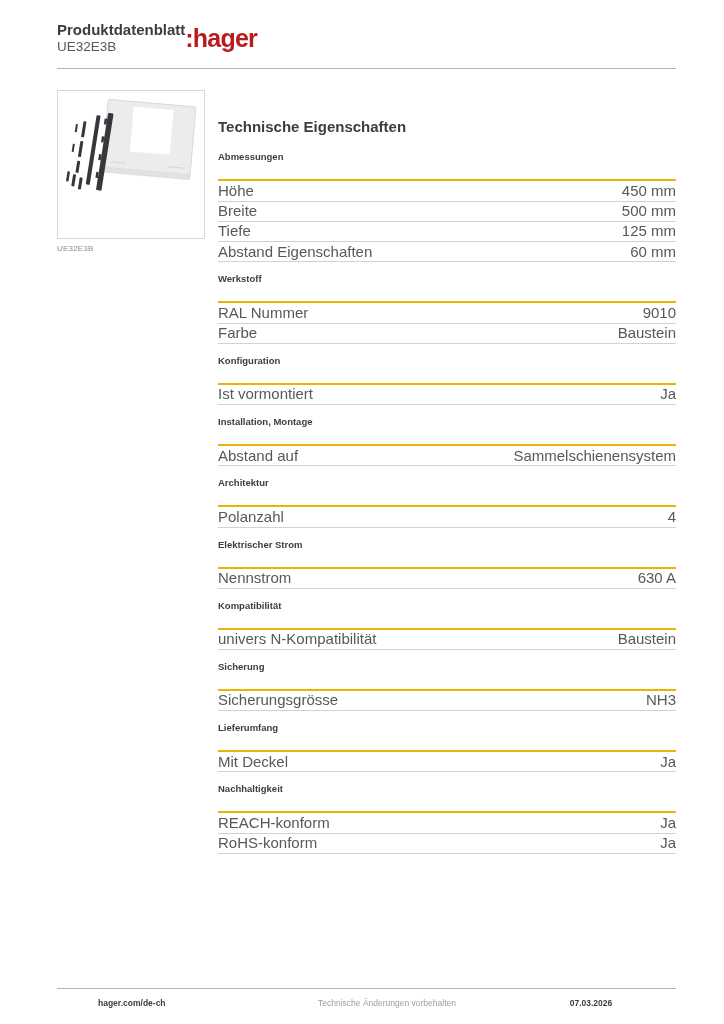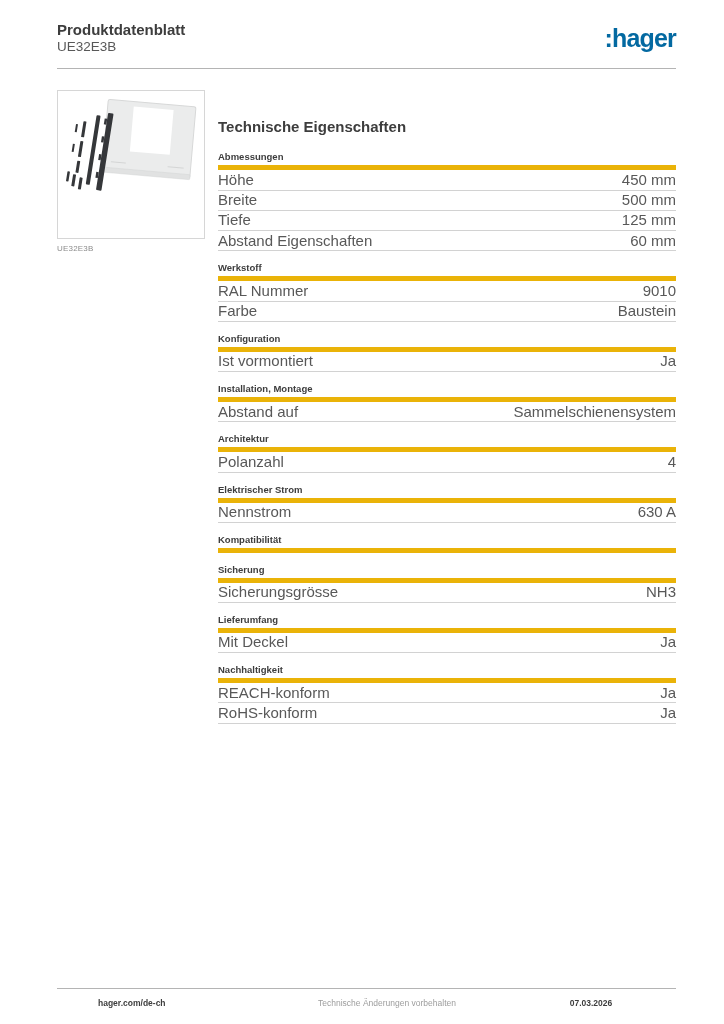--- a/index.html
+++ b/index.html
@@ -10,21 +10,21 @@
     height: 1024px;
     background: #ffffff;
     font-family: "Liberation Sans", "DejaVu Sans", sans-serif;
     color: #585858;
     overflow: hidden;
   }
 
   
   .header {
     display: flex;
-    justify-content: space-between;
+    justify-content: flex-start;
     align-items: flex-start;
     padding: 21px 48px 0 57px;
   }
   .doc-title {
     font-size: 15px;
     font-weight: bold;
     color: #3d3d3d;
     line-height: 1.15;
     margin: 0;
   }
@@ -84,22 +84,22 @@
   }
 
   .spec-section { margin-top: 12px; }
   .spec-section:first-of-type { margin-top: 17px; }
   .sec-title {
     font-size: 9.5px;
     font-weight: bold;
     color: #3d3d3d;
     line-height: 1.05;
     margin: 0;
-    padding-bottom: 3px;
-    border-bottom: 5px solid #eab308;
+    padding-bottom: 17px;
+    border-bottom: 2px solid #eab308;
   }
   .spec-row {
     display: flex;
     justify-content: space-between;
     align-items: baseline;
     border-bottom: 1px solid #d2d2d2;
     padding: 1.5px 0 2px 0;
     font-size: 15px;
     line-height: 1.05;
     color: #585858;
@@ -123,21 +123,21 @@
 </head>
 <body>
 
 <div class="page">
 
   <div class="header">
     <div>
       <h1 class="doc-title">Produktdatenblatt</h1>
       <div class="doc-ref">UE32E3B</div>
     </div>
-    <div class="logo" style="color: #0369a1;">:hager</div>
+    <div class="logo" style="color: #b91c1c;">:hager</div>
   </div>
   <hr class="header-rule">
 
   <div class="main">
 
     <div class="image-col">
       <div class="image-frame">
         <svg width="146" height="147" viewBox="0 0 146 147">
 
           <g transform="rotate(5 91 48)">
@@ -225,20 +225,24 @@
           </section>
           <section class="spec-section">
             <h3 class="sec-title">Elektrischer Strom</h3>
             <div class="spec-row">
               <span class="row-label">Nennstrom</span>
               <span class="row-value">630 A</span>
             </div>
           </section>
           <section class="spec-section">
             <h3 class="sec-title">Kompatibilität</h3>
+            <div class="spec-row">
+              <span class="row-label">univers N-Kompatibilität</span>
+              <span class="row-value">Baustein</span>
+            </div>
           </section>
           <section class="spec-section">
             <h3 class="sec-title">Sicherung</h3>
             <div class="spec-row">
               <span class="row-label">Sicherungsgrösse</span>
               <span class="row-value">NH3</span>
             </div>
           </section>
           <section class="spec-section">
             <h3 class="sec-title">Lieferumfang</h3>

